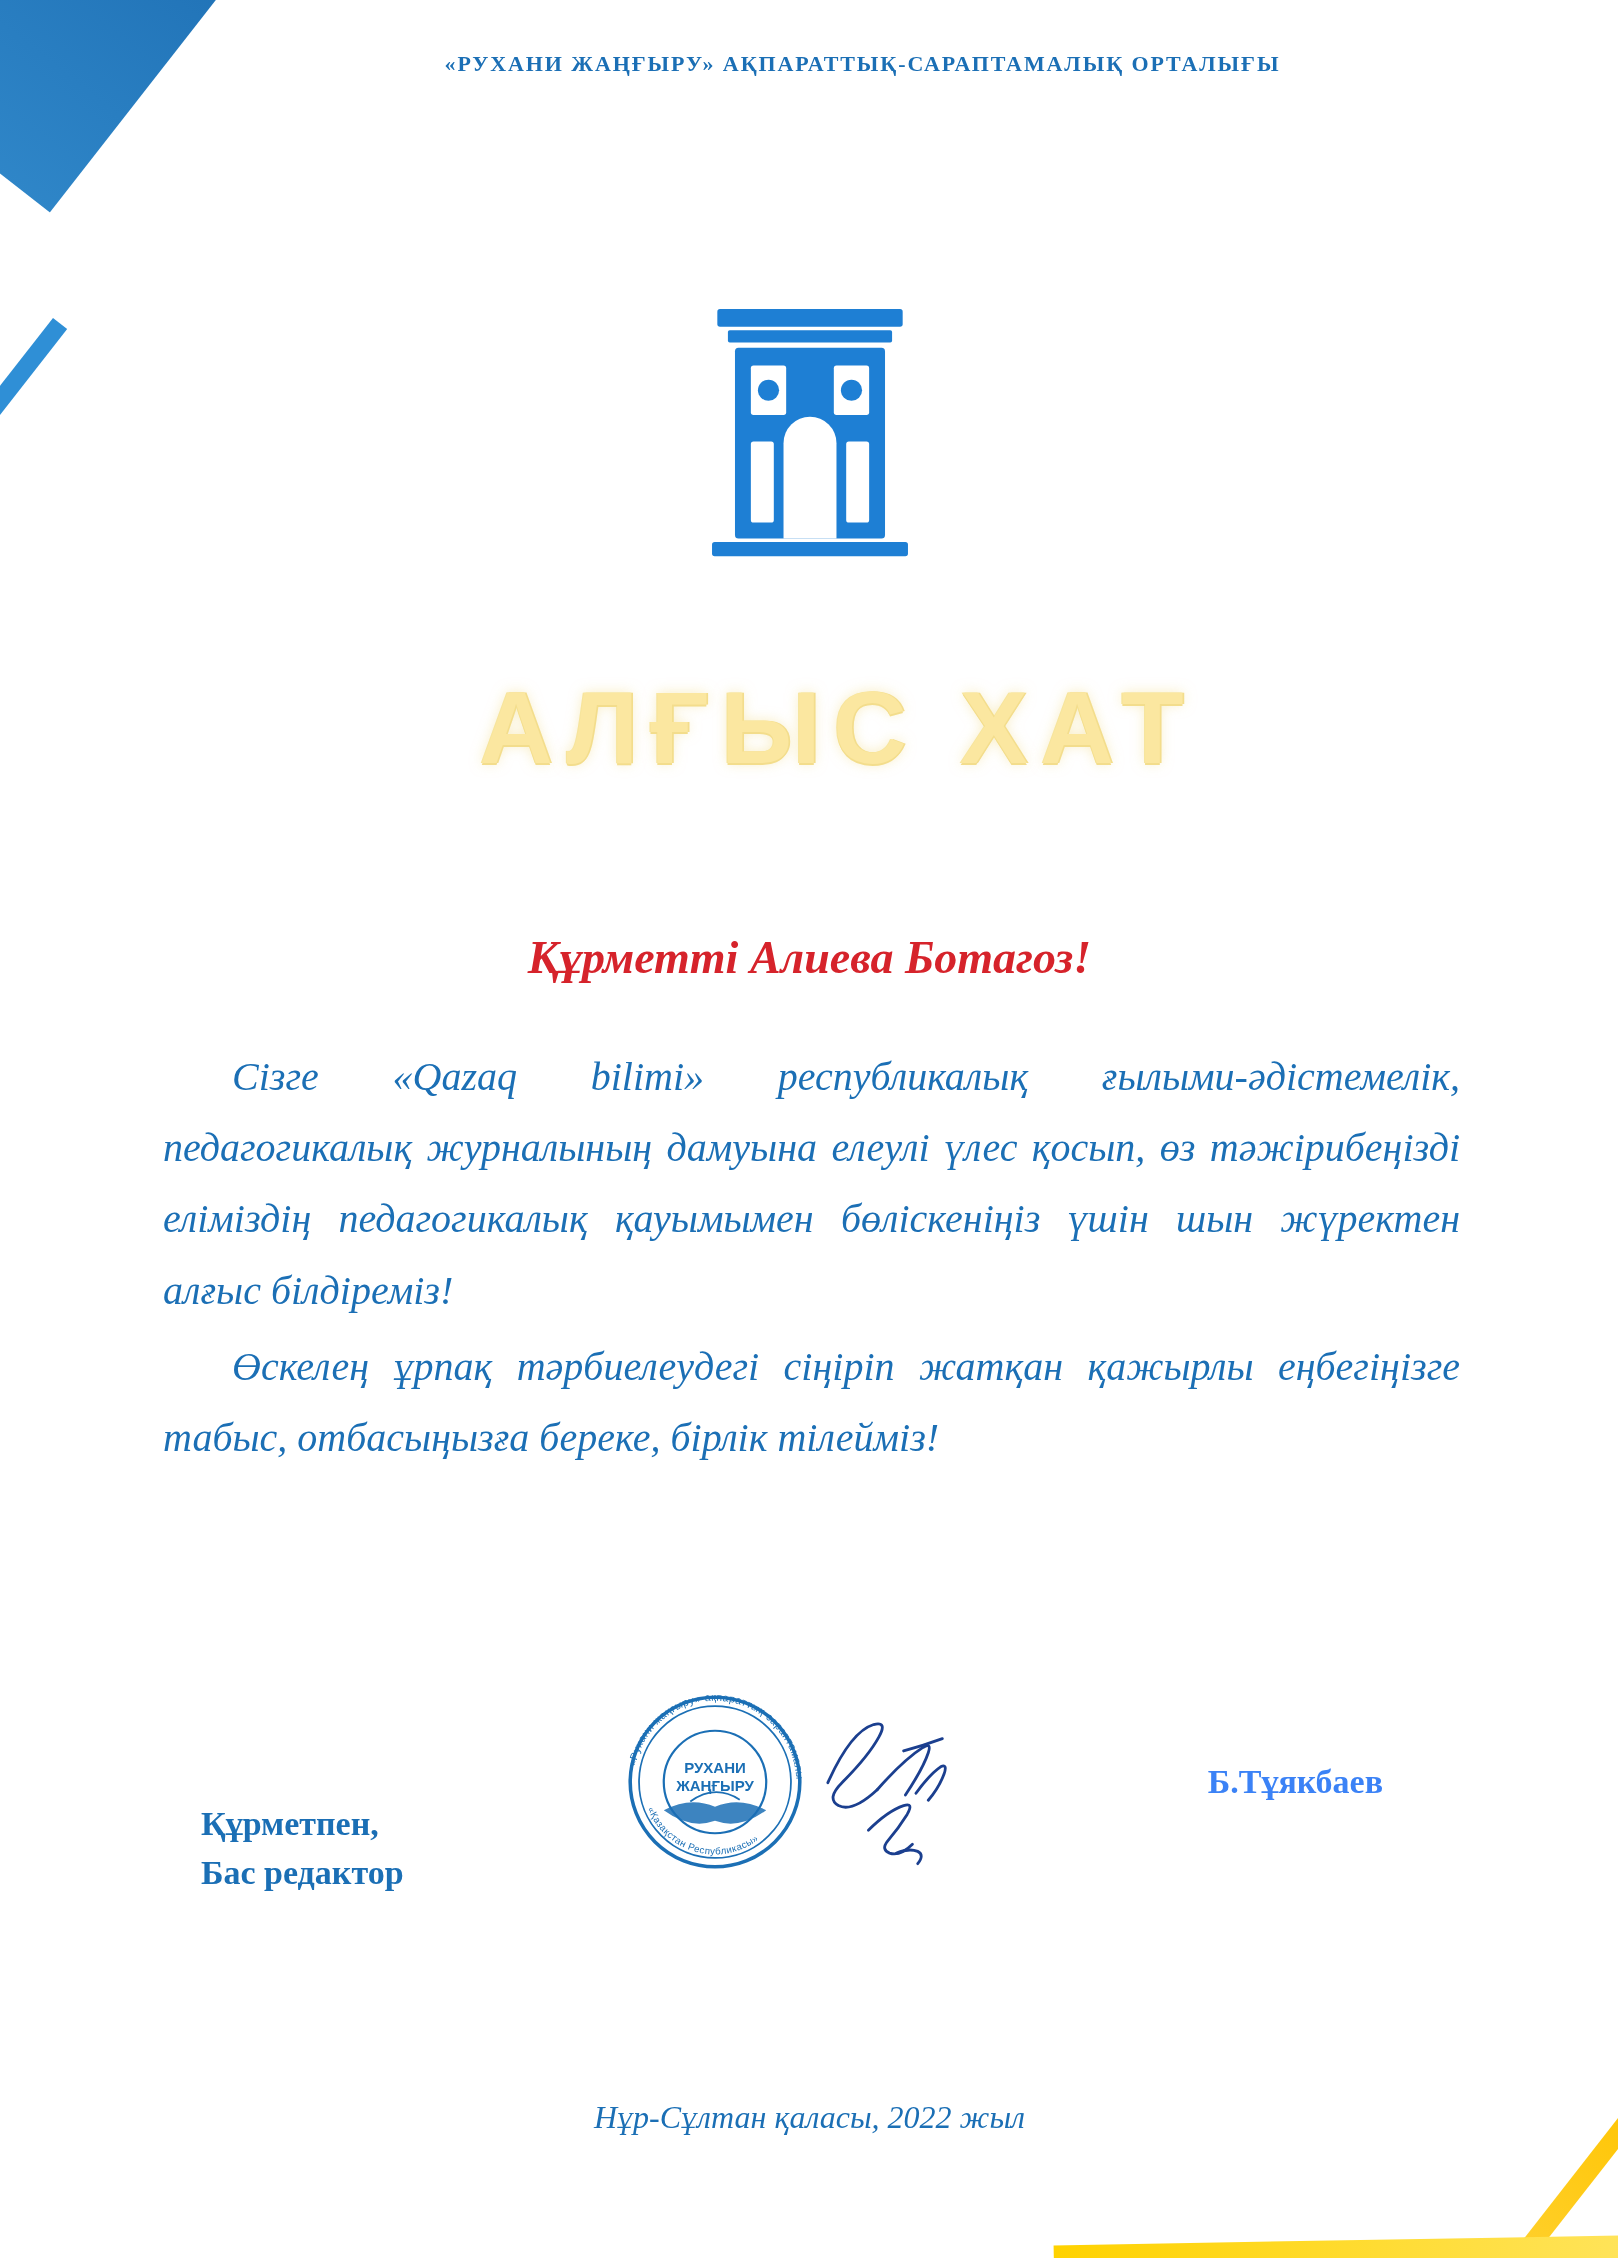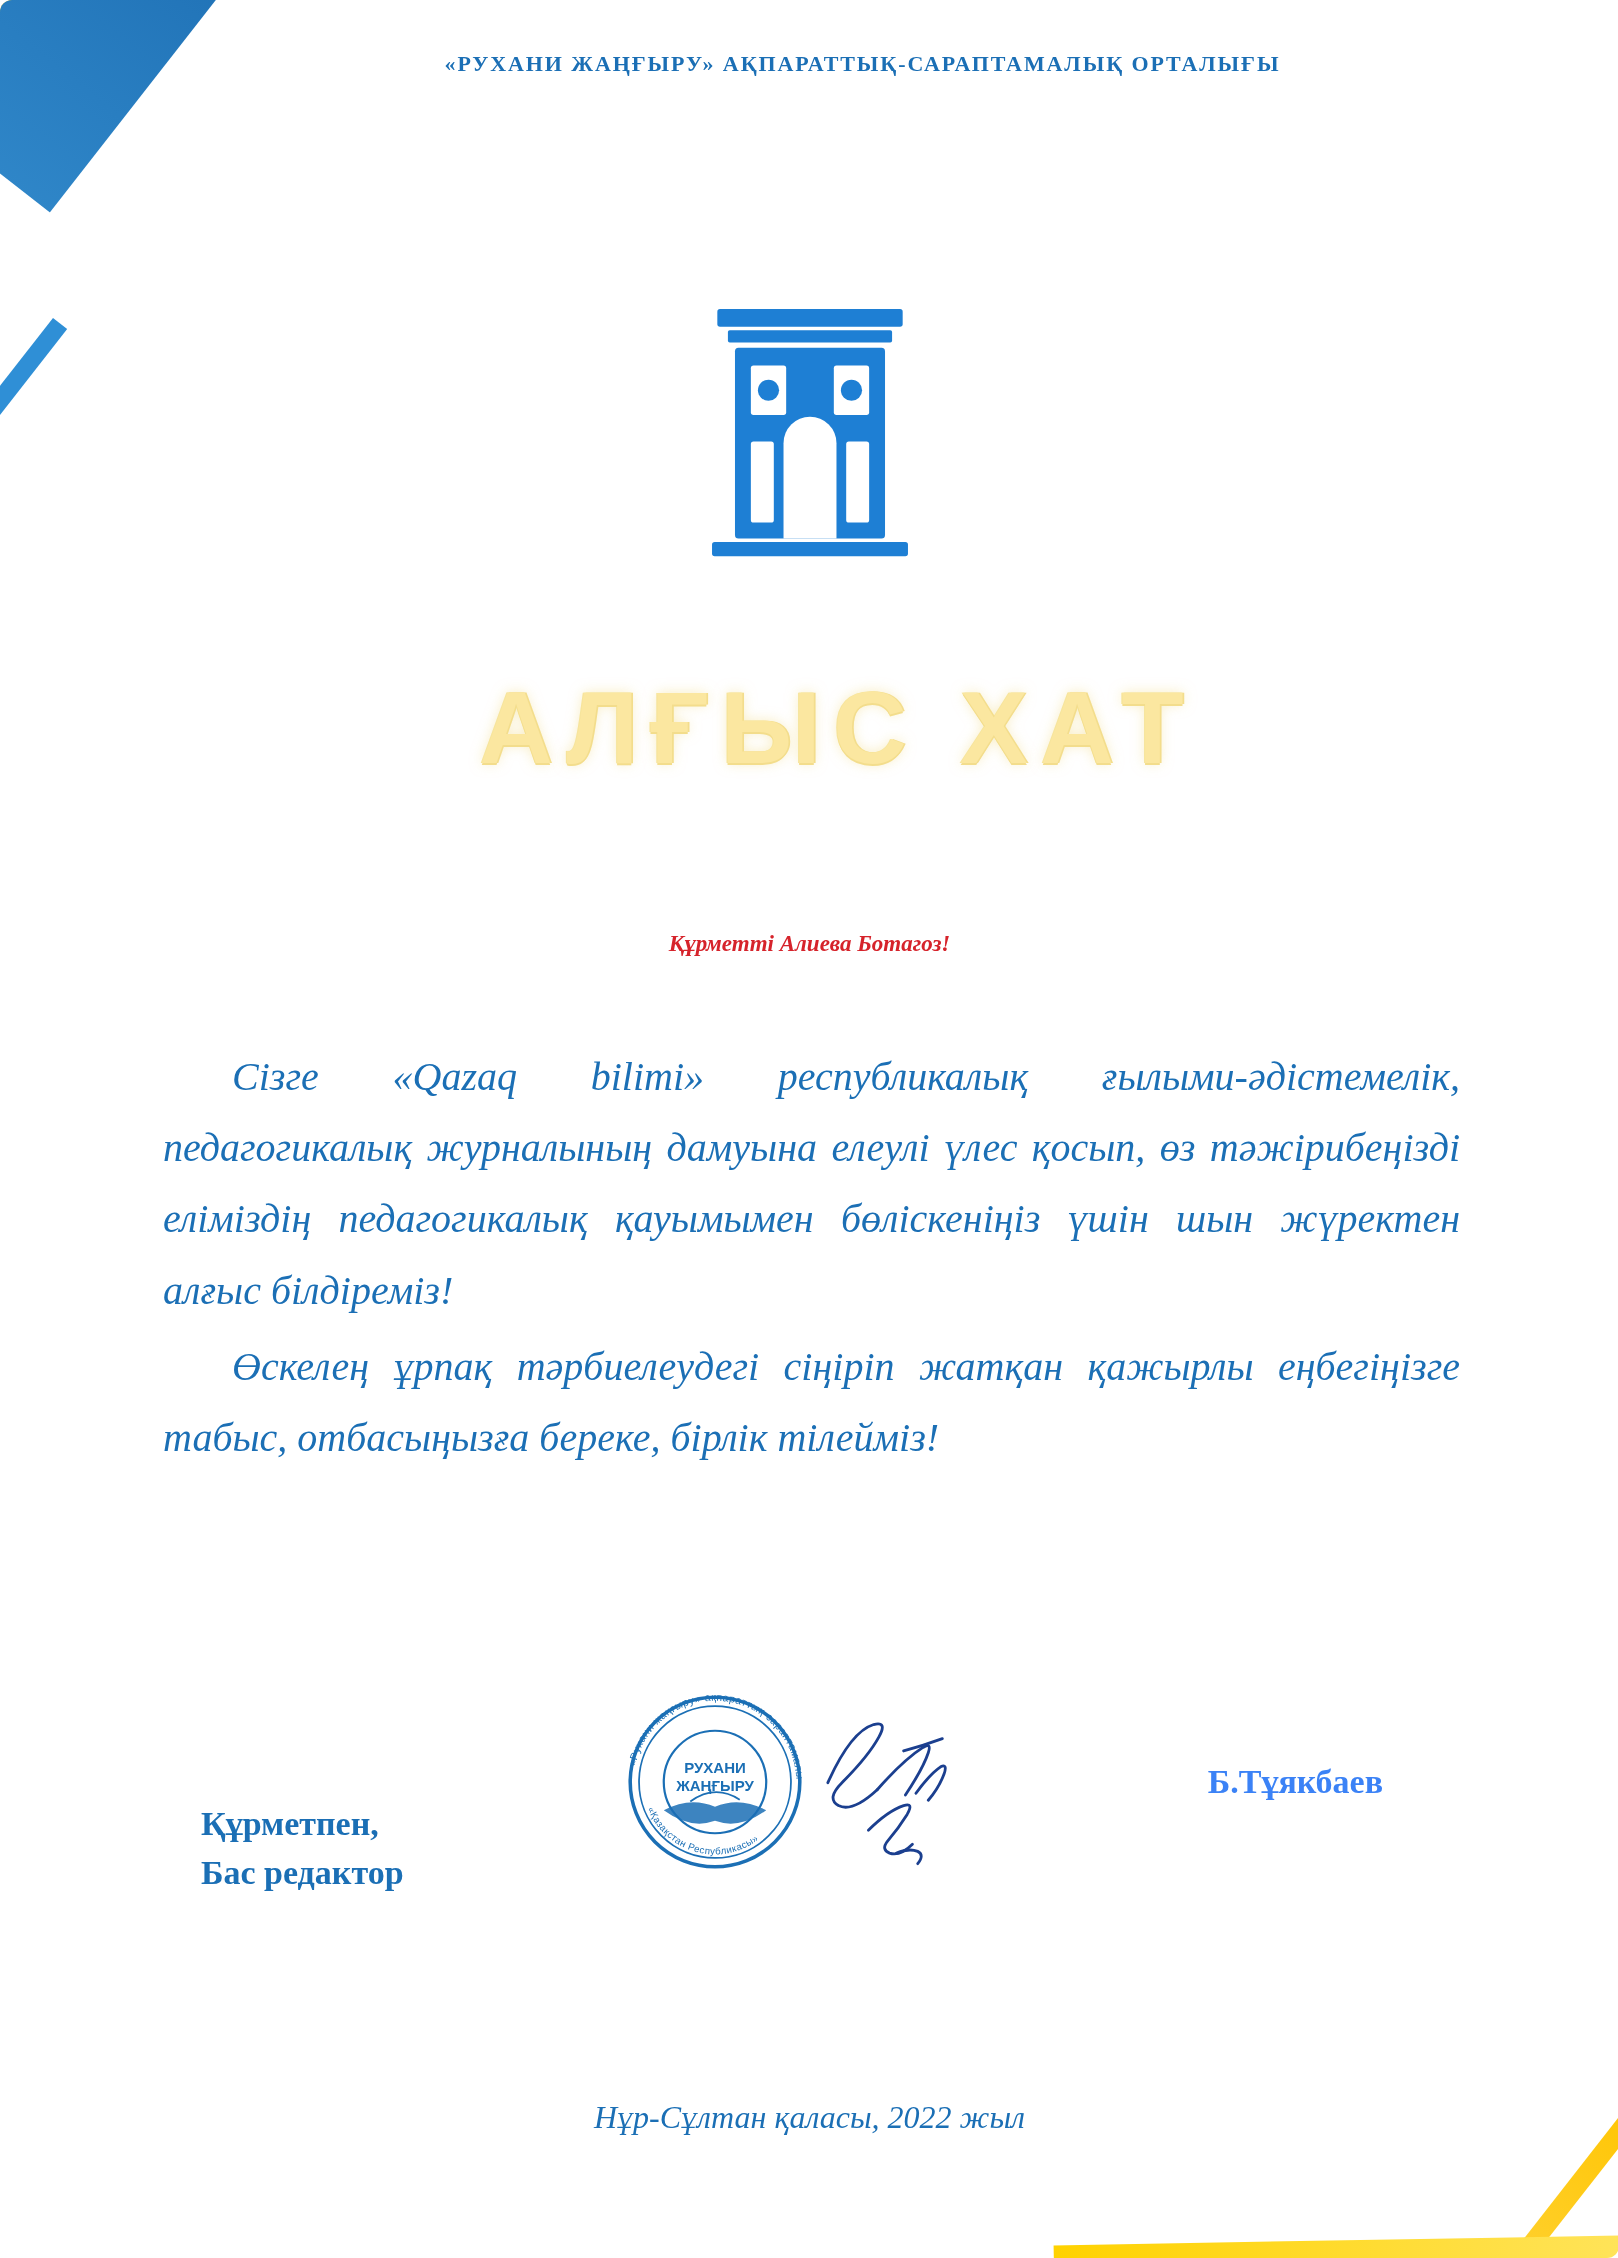--- a/index.html
+++ b/index.html
@@ -13,21 +13,20 @@
     font-family: "Liberation Serif", serif;
     overflow: hidden;
     position: relative;
   }
 
   .certificate {
     position: absolute;
     inset: 0;
     background: #ffffff;
     overflow: hidden;
-    border-radius: 12px;
   }
 
   
   .deco {
     position: absolute;
     pointer-events: none;
   }
 
   
   .tl-yellow-1 {
@@ -165,21 +164,21 @@
   
   .salutation {
     position: absolute;
     top: 931px;
     left: 0;
     width: 100%;
     text-align: center;
     font-family: "Liberation Serif", serif;
     font-weight: bold;
     font-style: italic;
-    font-size: 23px;
+    font-size: 46px;
     color: #d6232b;
   }
 
   
   .body-text {
     position: absolute;
     top: 1041px;
     left: 163px;
     width: 1297px;
     font-family: "Liberation Serif", serif;

